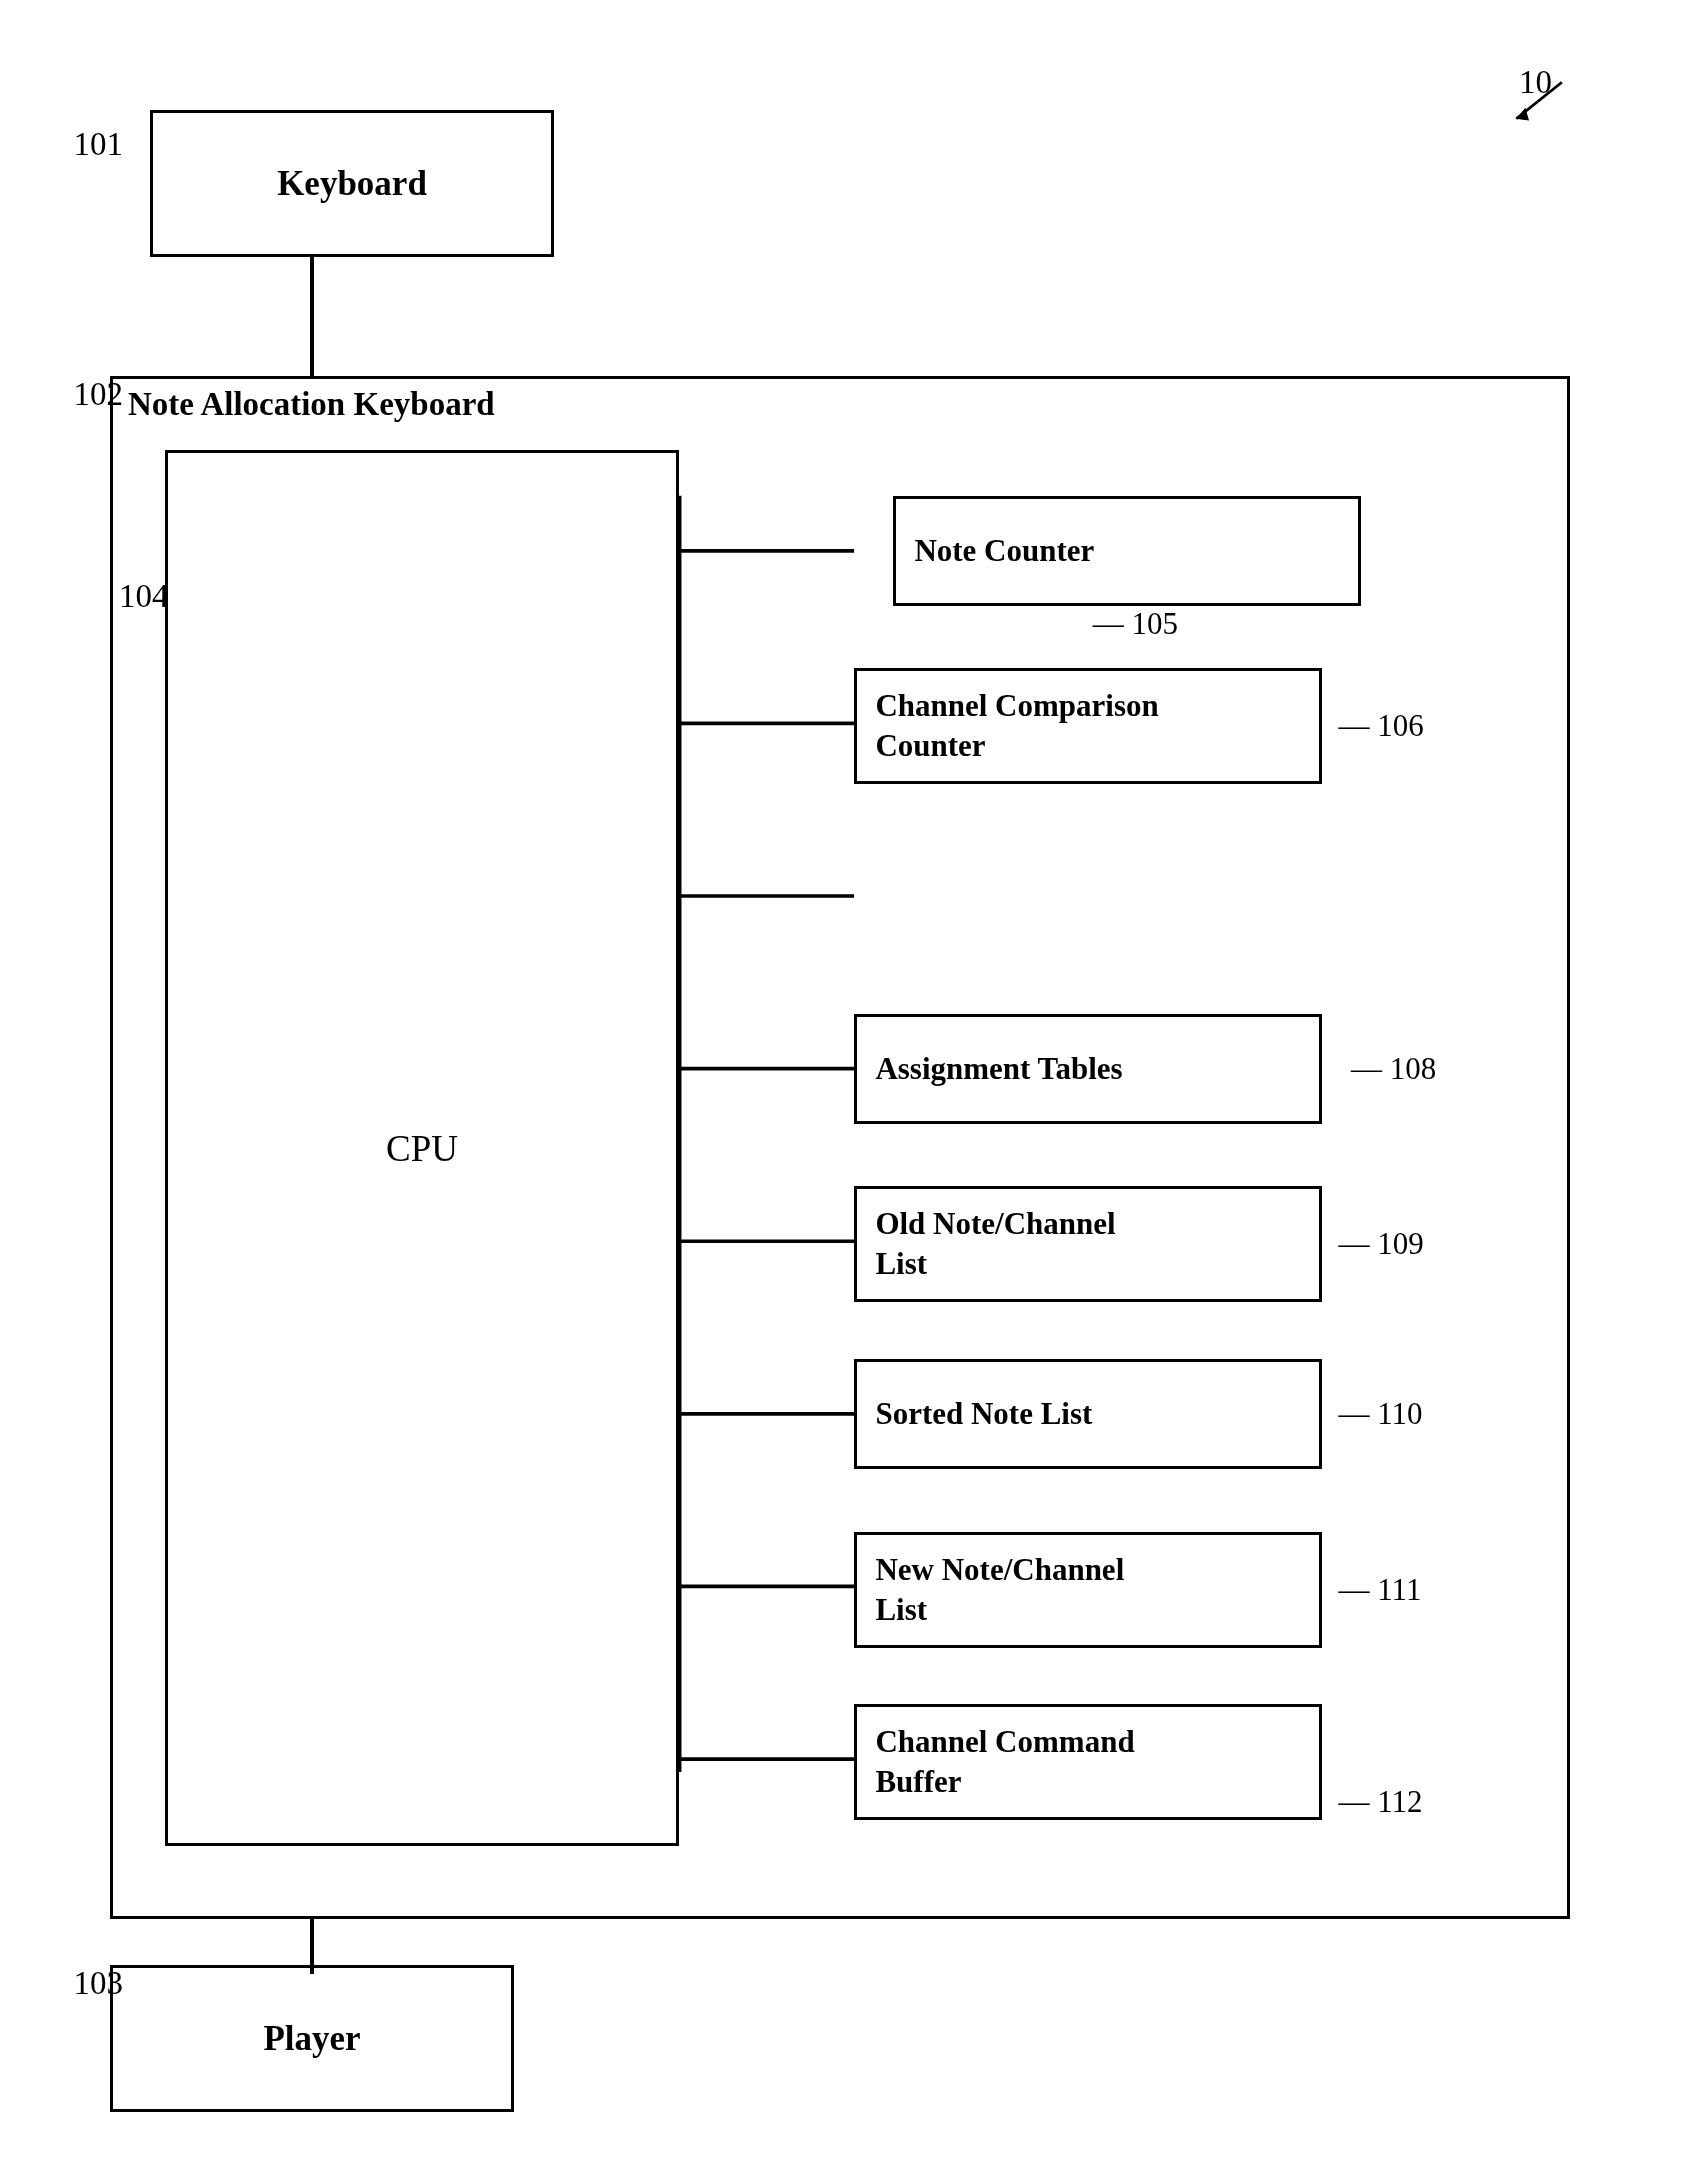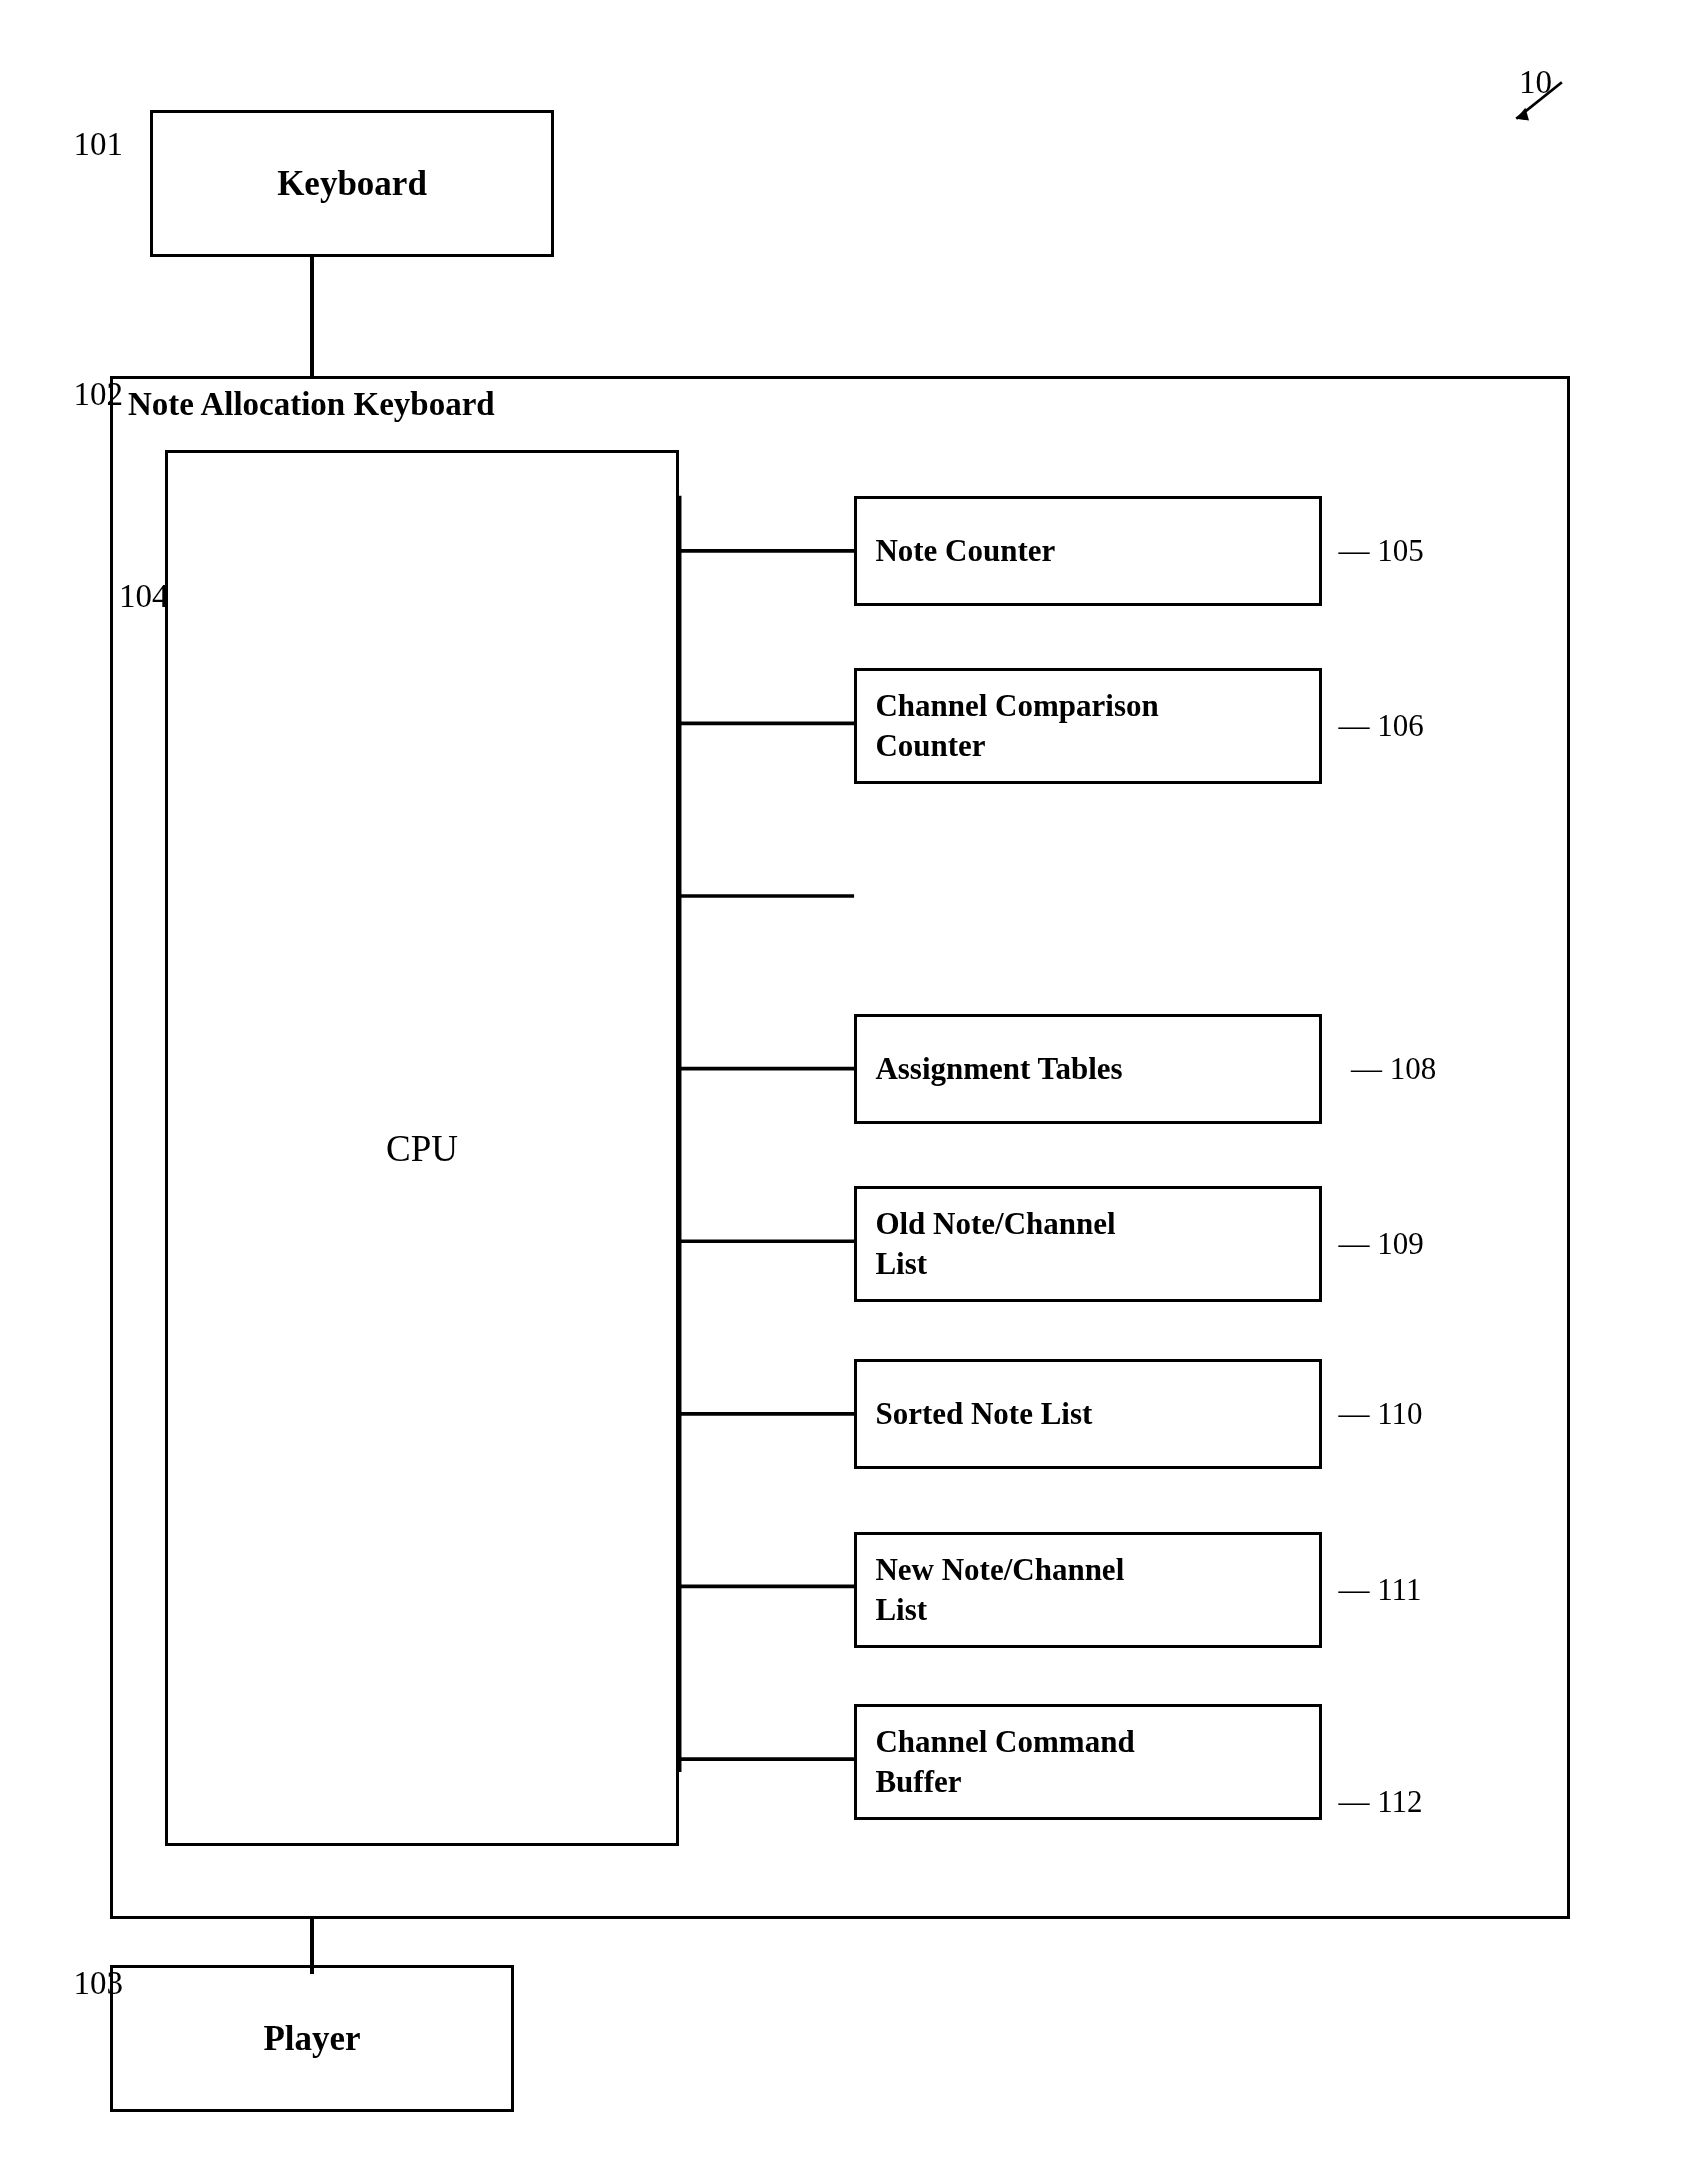--- a/index.html
+++ b/index.html
@@ -198,21 +198,21 @@
 
     <line x1="680" y1="1292" x2="870" y2="1292" stroke="#000" stroke-width="4"></line>
 
     <line x1="680" y1="1480" x2="870" y2="1480" stroke="#000" stroke-width="4"></line>
 
     <line x1="680" y1="1668" x2="870" y2="1668" stroke="#000" stroke-width="4"></line>
 
     <line x1="680" y1="1856" x2="870" y2="1856" stroke="#000" stroke-width="4"></line>
   </svg>
 
-  <div style="position:absolute;top:441px;left:799px;display:flex;align-items:center;">
+  <div style="position:absolute;top:441px;left:838px;display:flex;align-items:center;flex-direction:column;">
     <div style="width:468px;border:3.7px solid #000;min-height:110px;display:flex;align-items:center;padding:14.7px 18.4px;">
       <span style="font-size:31px;font-weight:bold;">Note Counter</span>
     </div>
     <span style="font-size:31px;margin-left:16.5px;">— 105</span>
   </div>
 
   <div style="position:absolute;top:613px;left:799px;display:flex;align-items:center;">
     <div style="width:468px;border:3.7px solid #000;min-height:110px;display:flex;align-items:center;padding:14.7px 18.4px;">
       <span style="font-size:31px;font-weight:bold;line-height:1.3;">Channel Comparison<br>Counter</span>
     </div>

